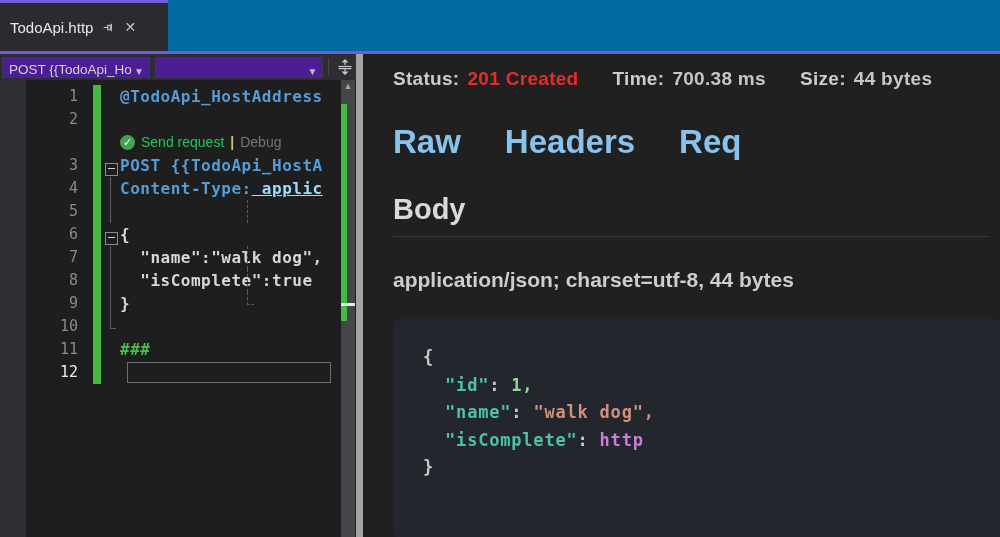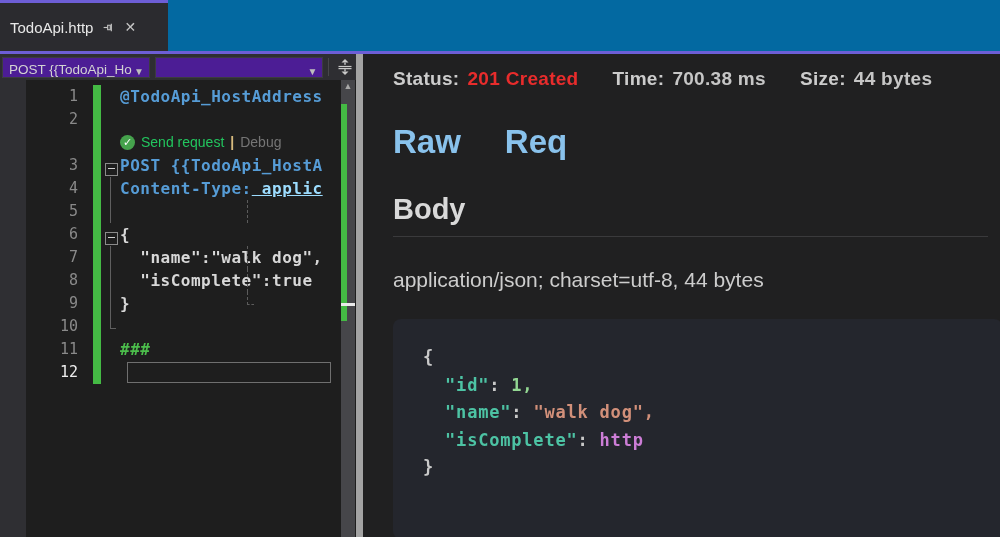--- a/index.html
+++ b/index.html
@@ -72,21 +72,21 @@
       padding:0 12px 0 30px;box-sizing:border-box;overflow:hidden;}
   .status-row{margin-top:14px;display:flex;align-items:baseline;font-size:19px;letter-spacing:.3px;}
   .st-label{font-weight:bold;color:#cccccc;}
   .st-value{color:#c6c6c6;margin-left:8px;margin-right:34px;font-weight:700;}
   .st-value.red{color:#e82c2c;}
   .resp-tabs{margin-top:33px;display:flex;gap:44px;align-items:flex-end;}
   .rtab{color:#89c2ec;font-size:33px;font-weight:bold;white-space:nowrap;padding-bottom:10px;}
   .rtab.active{border-bottom:8px solid #4a3f96;padding-bottom:4px;}
   .body-heading{margin-top:22px;font-size:29px;font-weight:600;color:#d9d9d9;}
   .rule{margin-top:10px;border-top:1px solid #3a3a3c;}
-  .ctype{margin-top:31px;font-size:21px;font-weight:normal;color:#cdcdcd;}
+  .ctype{margin-top:31px;font-size:21px;font-weight:bold;color:#cdcdcd;}
   .code-block{margin-top:27px;margin-right:-14px;min-height:220px;background:#24262d;border-radius:8px;
       padding:25px 0 30px 30px;box-sizing:border-box;}
   .jrow{font-family:"DejaVu Sans Mono",monospace;font-size:17px;font-weight:700;letter-spacing:.8px;
       line-height:27.5px;white-space:pre;}
   .jt.punct{color:#c9c9c9;} .jt.key{color:#4dc3a4;} .jt.num{color:#93d793;}
   .jt.str{color:#d2907a;} .jt.bool{color:#cc7dd6;}
 </style>
 </head>
 <body>
 
@@ -229,20 +229,21 @@
         <span class="st-label">Status:</span>
         <span class="st-value red">201 Created</span>
         <span class="st-label">Time:</span>
         <span class="st-value">700.38 ms</span>
         <span class="st-label">Size:</span>
         <span class="st-value">44 bytes</span>
       </div>
 
       <div class="resp-tabs">
           <div class="rtab">Raw</div>
+          <div class="rtab">Headers</div>
           <div class="rtab">Req</div>
         </div>
 
       <div class="body-heading">Body</div>
       <div class="rule"></div>
 
       <div class="ctype">application/json; charset=utf-8, 44 bytes</div>
 
       <div class="code-block">
           <div class="jrow"><span class="jt punct">{</span></div>

